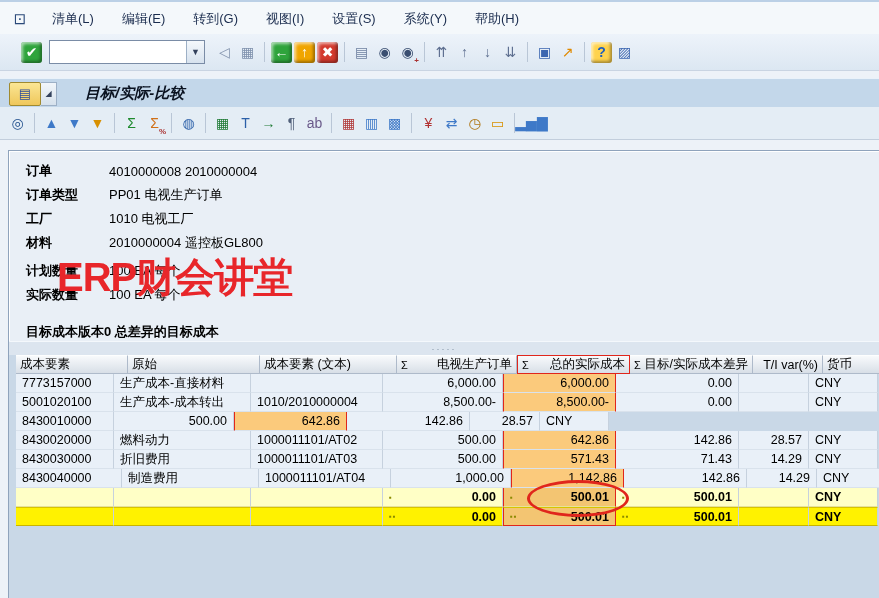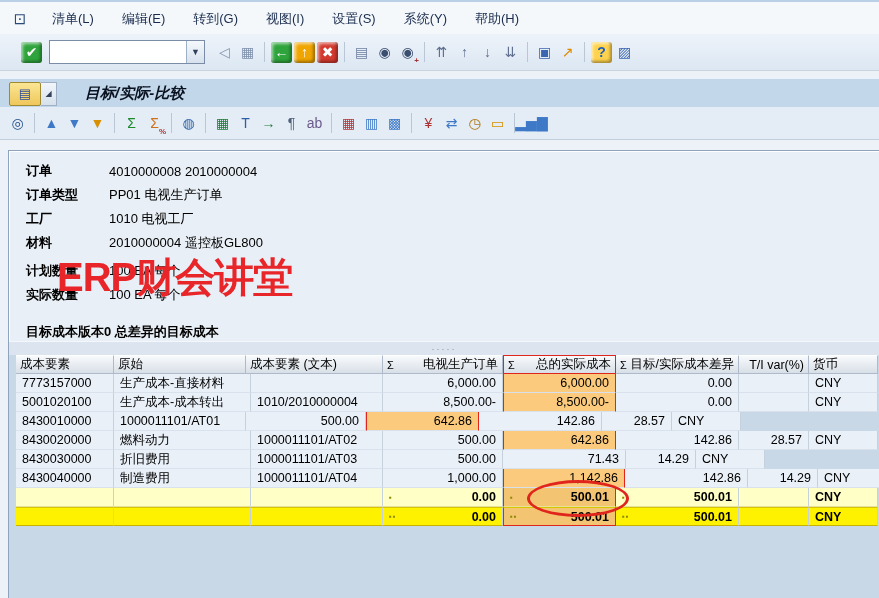--- a/index.html
+++ b/index.html
@@ -186,21 +186,21 @@
           <span class="val">100 EA 每个</span>
         </div>
       </div>
     <div class="sectitle">目标成本版本0 总差异的目标成本</div>
     <div class="splitband">
       <span class="handle">·····</span>
     </div>
     <div class="gridarea">
       <div class="alv" id="alvTable">
           <div class="tr">
-            <div class="th" style="width: 98px;">
+            <div class="th" style="width: 112px;">
               <span class="lab">成本要素</span>
             </div>
             <div class="th" style="width: 132px;">
               <span class="lab">原始</span>
             </div>
             <div class="th" style="width: 137px;">
               <span class="lab">成本要素 (文本)</span>
             </div>
             <div class="th r" style="width: 120px;">
               <span class="sg">Σ</span>
@@ -236,21 +236,20 @@
             <div class="td" style="width: 137px;">生产成本-成本转出</div>
             <div class="td" style="width: 132px;">1010/2010000004</div>
             <div class="td r" style="width: 120px;">8,500.00-</div>
             <div class="td r sel" style="width: 113px;">8,500.00-</div>
             <div class="td r" style="width: 123px;">0.00</div>
             <div class="td r" style="width: 70px;"></div>
             <div class="td" style="width: 69px;">CNY</div>
           </div>
           <div class="tr">
             <div class="td" style="width: 98px;">8430010000</div>
-            <div class="td" style="width: 132px;">1000011101/AT01</div>
             <div class="td r" style="width: 120px;">500.00</div>
             <div class="td r sel" style="width: 113px;">642.86</div>
             <div class="td r" style="width: 123px;">142.86</div>
             <div class="td r" style="width: 70px;">28.57</div>
             <div class="td" style="width: 69px;">CNY</div>
           </div>
           <div class="tr">
             <div class="td" style="width: 98px;">8430020000</div>
             <div class="td" style="width: 137px;">燃料动力</div>
             <div class="td" style="width: 132px;">1000011101/AT02</div>
@@ -258,30 +257,31 @@
             <div class="td r sel" style="width: 113px;">642.86</div>
             <div class="td r" style="width: 123px;">142.86</div>
             <div class="td r" style="width: 70px;">28.57</div>
             <div class="td" style="width: 69px;">CNY</div>
           </div>
           <div class="tr">
             <div class="td" style="width: 98px;">8430030000</div>
             <div class="td" style="width: 137px;">折旧费用</div>
             <div class="td" style="width: 132px;">1000011101/AT03</div>
             <div class="td r" style="width: 120px;">500.00</div>
+            <div class="td r sel" style="width: 113px;">571.43</div>
             <div class="td r" style="width: 123px;">71.43</div>
             <div class="td r" style="width: 70px;">14.29</div>
             <div class="td" style="width: 69px;">CNY</div>
           </div>
           <div class="tr">
-            <div class="td" style="width: 98px;">8430040000</div>
+            <div class="td" style="width: 106px;">8430040000</div>
             <div class="td" style="width: 137px;">制造费用</div>
             <div class="td" style="width: 132px;">1000011101/AT04</div>
             <div class="td r" style="width: 120px;">1,000.00</div>
-            <div class="td r sel" style="width: 122px; text-align: right;">1,142.86</div>
+            <div class="td r sel" style="width: 113px; text-align: right;">1,142.86</div>
             <div class="td r" style="width: 123px;">142.86</div>
             <div class="td r" style="width: 70px;">14.29</div>
             <div class="td" style="width: 69px;">CNY</div>
           </div>
           <div class="tr sub">
             <div class="td" style="width: 98px;">
               <span></span>
             </div>
             <div class="td" style="width: 137px;">
               <span></span>

